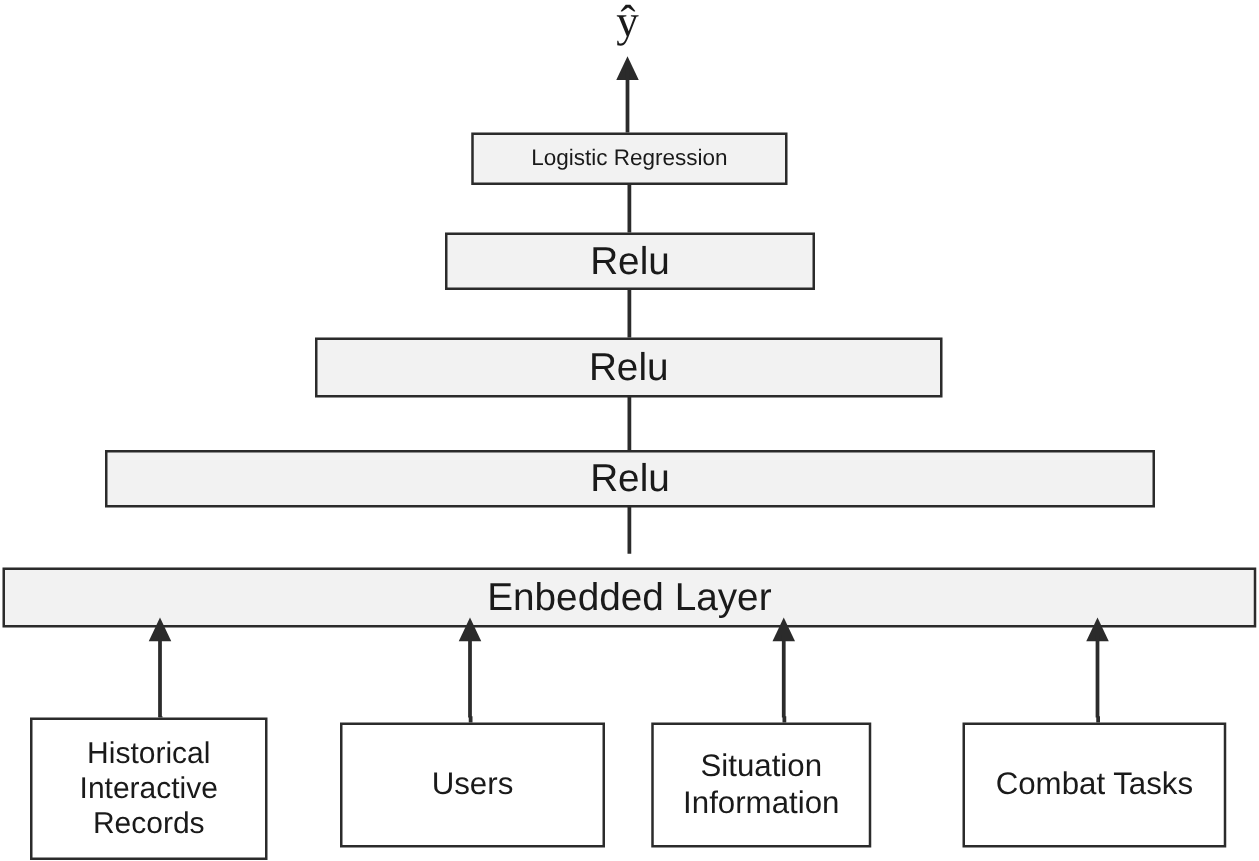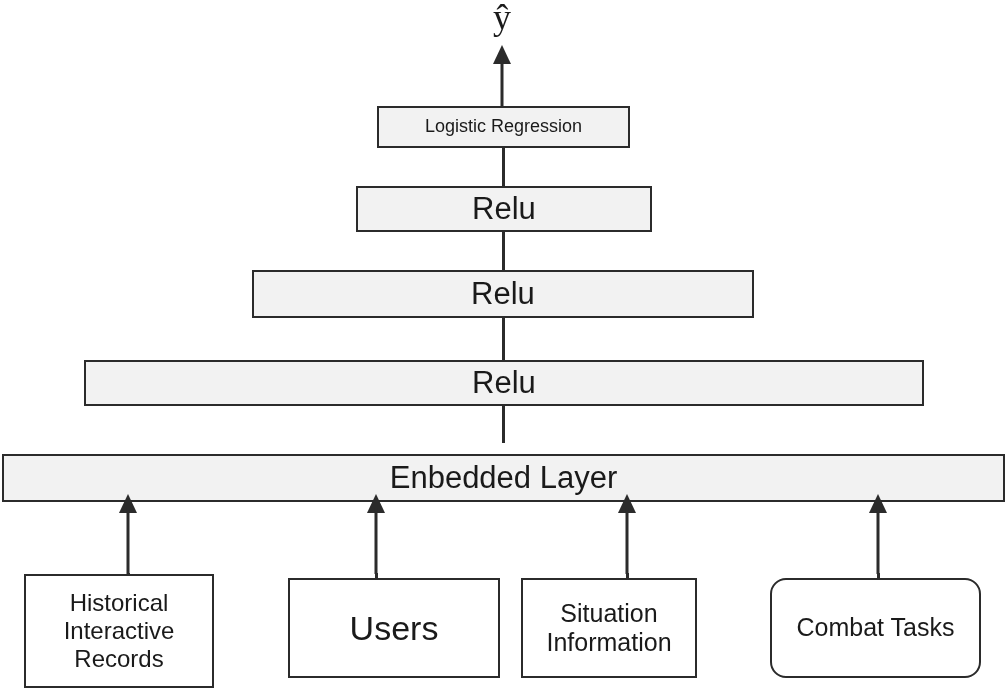--- a/index.html
+++ b/index.html
@@ -38,23 +38,23 @@
   }
 
   
   #node-logreg   { left: 377px; top: 106px; width: 253px; height: 42px; font-size: 18px; }
   #node-relu1    { left: 356px; top: 186px; width: 296px; height: 46px; font-size: 31px; }
   #node-relu2    { left: 252px; top: 270px; width: 502px; height: 48px; font-size: 31px; }
   #node-relu3    { left:  84px; top: 360px; width: 840px; height: 46px; font-size: 31px; }
   #node-embed    { left:   2px; top: 442px; width: 1003px; height: 48px; font-size: 31px; margin-top: 12px; }
 
   #node-hist     { left:  24px; top: 574px; width: 190px; height: 114px; font-size: 24px; }
-  #node-users    { left: 272px; top: 578px; width: 212px; height: 100px; font-size: 34px; margin-left: 16px; }
+  #node-users    { left: 272px; top: 578px; width: 212px; height: 100px; font-size: 25px; }
   #node-situation{ left: 521px; top: 578px; width: 176px; height: 100px; font-size: 25px; }
-  #node-combat   { left: 770px; top: 578px; width: 211px; height: 100px; font-size: 25px; border-radius: 16px; }
+  #node-combat   { left: 770px; top: 578px; width: 211px; height: 100px; font-size: 25px; }
 
   
   .connector {
     position: absolute;
     width: 3px;
     background: #2b2b2b;
   }
   #conn-logreg-relu1 { left: 502px; top: 147px; height: 40px; }
   #conn-relu1-relu2  { left: 502px; top: 231px; height: 40px; }
   #conn-relu2-relu3  { left: 502px; top: 317px; height: 44px; }

